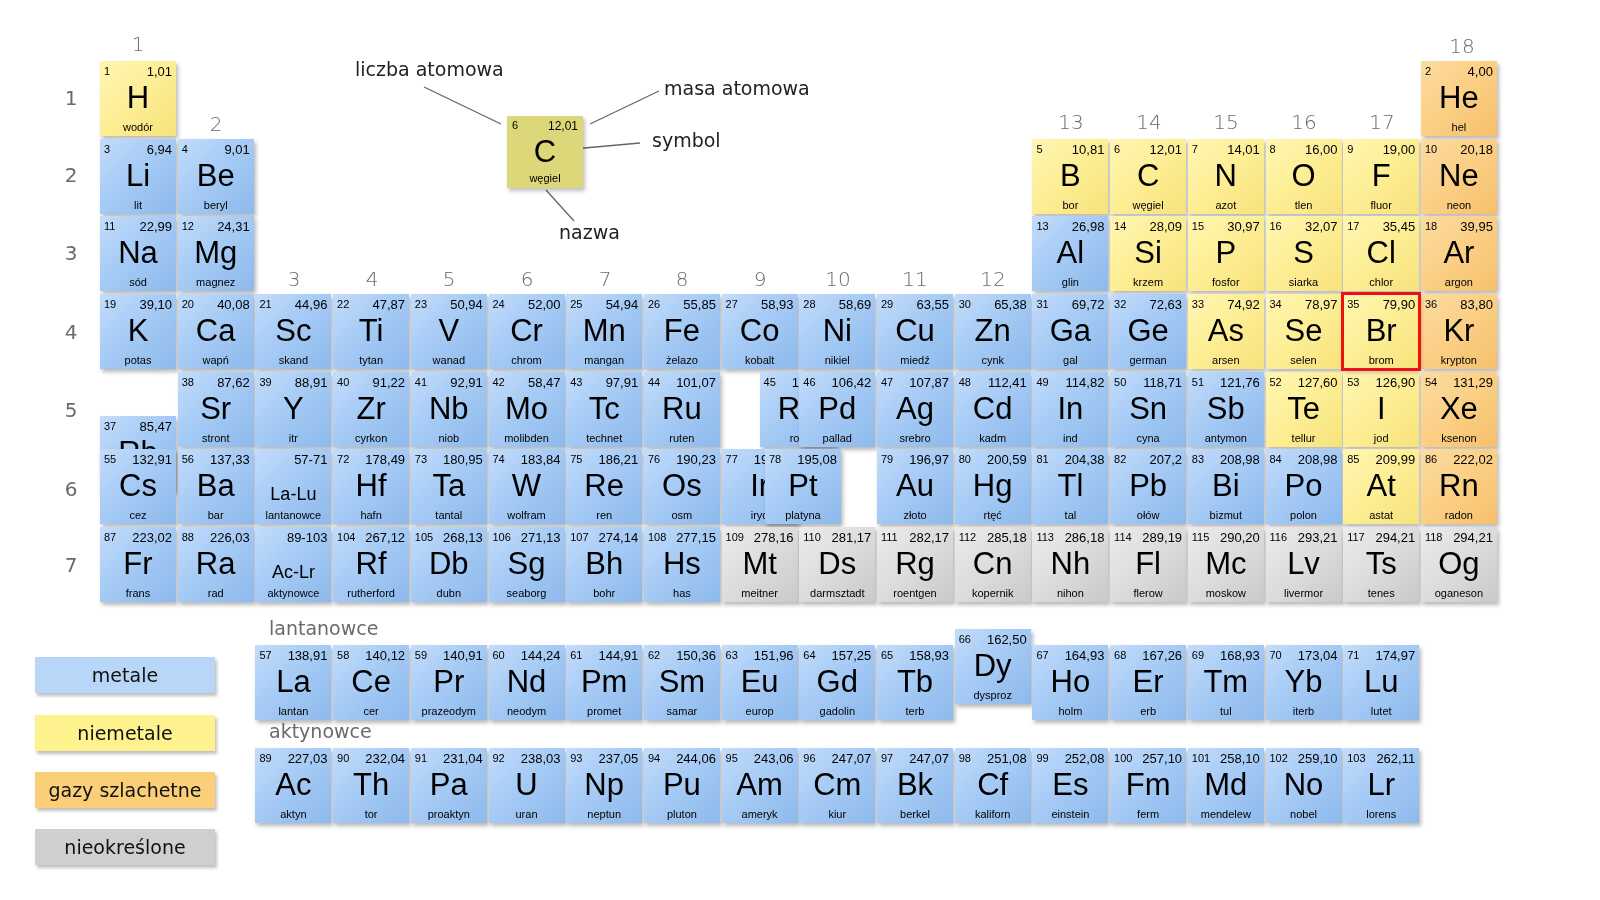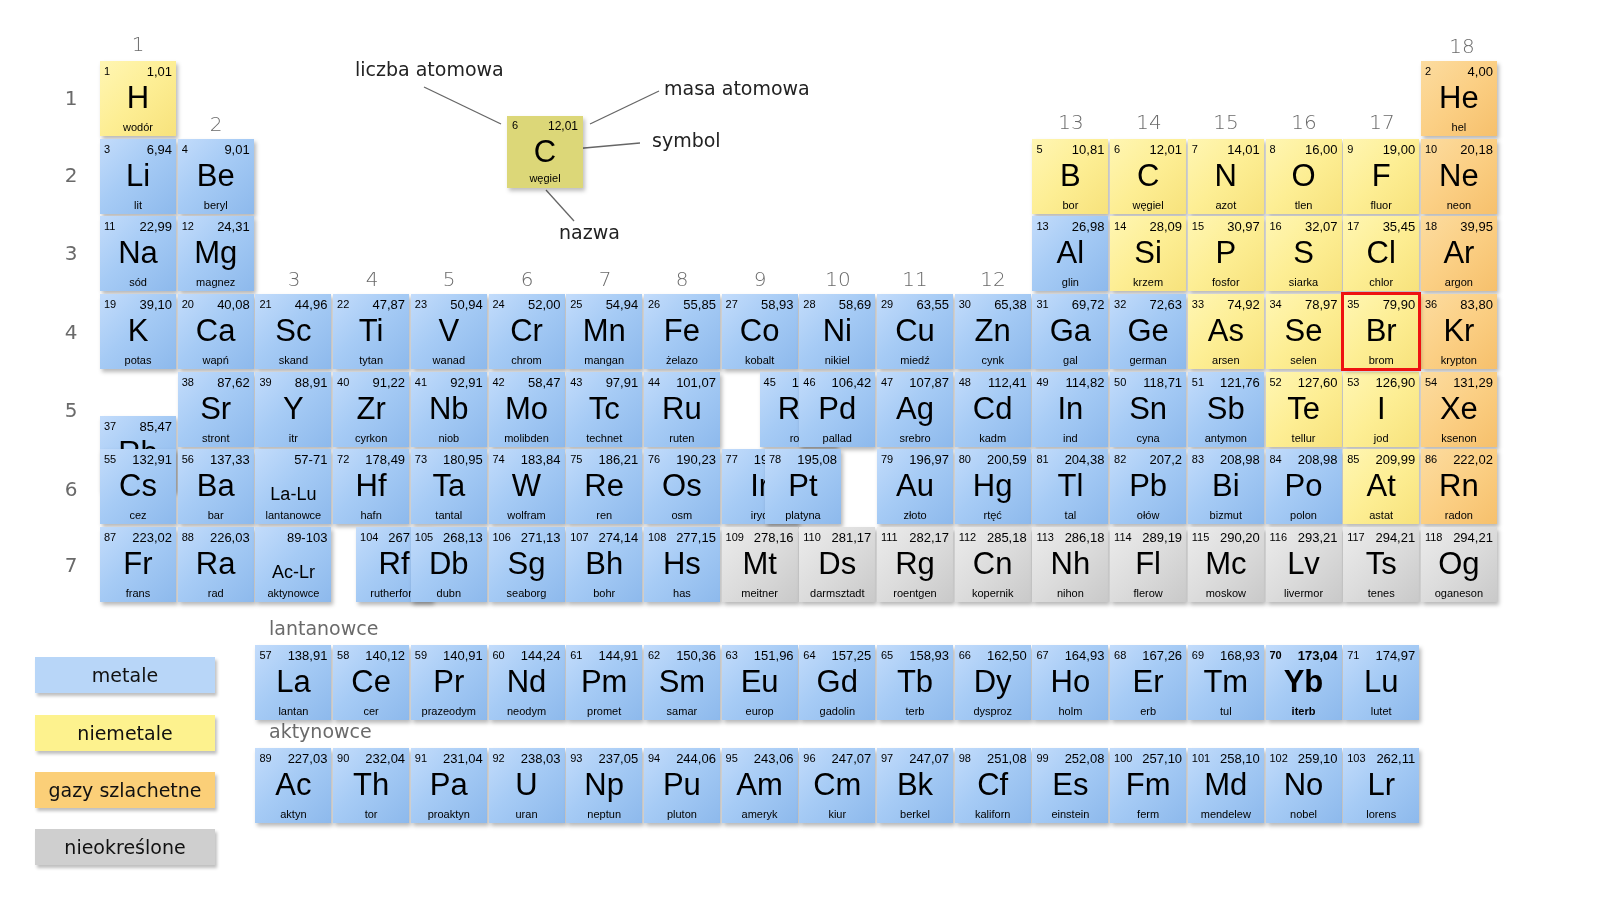--- a/index.html
+++ b/index.html
@@ -537,21 +537,21 @@
         <span class="mass">226,03</span>
         <span class="sym">Ra</span>
         <span class="name">rad</span>
       </div>
       <div class="cell metal" style="left: 255.4px; top: 527px;">
         <span class="num"></span>
         <span class="mass">89-103</span>
         <span class="sym small">Ac-Lr</span>
         <span class="name">aktynowce</span>
       </div>
-      <div class="cell metal" style="left: 333.1px; top: 527px; margin-left: 23px;">
+      <div class="cell metal" style="left: 333.1px; top: 527px;">
         <span class="num">104</span>
         <span class="mass">267,12</span>
         <span class="sym">Rf</span>
         <span class="name">rutherford</span>
       </div>
       <div class="cell metal" style="left: 410.8px; top: 527px;">
         <span class="num">105</span>
         <span class="mass">268,13</span>
         <span class="sym">Db</span>
         <span class="name">dubn</span>
@@ -686,21 +686,21 @@
         <span class="mass">157,25</span>
         <span class="sym">Gd</span>
         <span class="name">gadolin</span>
       </div>
       <div class="cell metal" style="left: 877px; top: 645px;">
         <span class="num">65</span>
         <span class="mass">158,93</span>
         <span class="sym">Tb</span>
         <span class="name">terb</span>
       </div>
-      <div class="cell metal" style="left: 954.7px; top: 645px;">
+      <div class="cell metal" style="left: 954.7px; top: 629px;">
         <span class="num">66</span>
         <span class="mass">162,50</span>
         <span class="sym">Dy</span>
         <span class="name">dysproz</span>
       </div>
       <div class="cell metal" style="left: 1032.4px; top: 645px;">
         <span class="num">67</span>
         <span class="mass">164,93</span>
         <span class="sym">Ho</span>
         <span class="name">holm</span>
@@ -710,21 +710,21 @@
         <span class="mass">167,26</span>
         <span class="sym">Er</span>
         <span class="name">erb</span>
       </div>
       <div class="cell metal" style="left: 1187.8px; top: 645px;">
         <span class="num">69</span>
         <span class="mass">168,93</span>
         <span class="sym">Tm</span>
         <span class="name">tul</span>
       </div>
-      <div class="cell metal" style="left: 1265.5px; top: 645px; font-weight: bold;">
+      <div class="cell metal" style="left: 1265.5px; top: 645px;">
         <span class="num">70</span>
         <span class="mass">173,04</span>
         <span class="sym">Yb</span>
         <span class="name">iterb</span>
       </div>
       <div class="cell metal" style="left: 1343.2px; top: 645px;">
         <span class="num">71</span>
         <span class="mass">174,97</span>
         <span class="sym">Lu</span>
         <span class="name">lutet</span>

